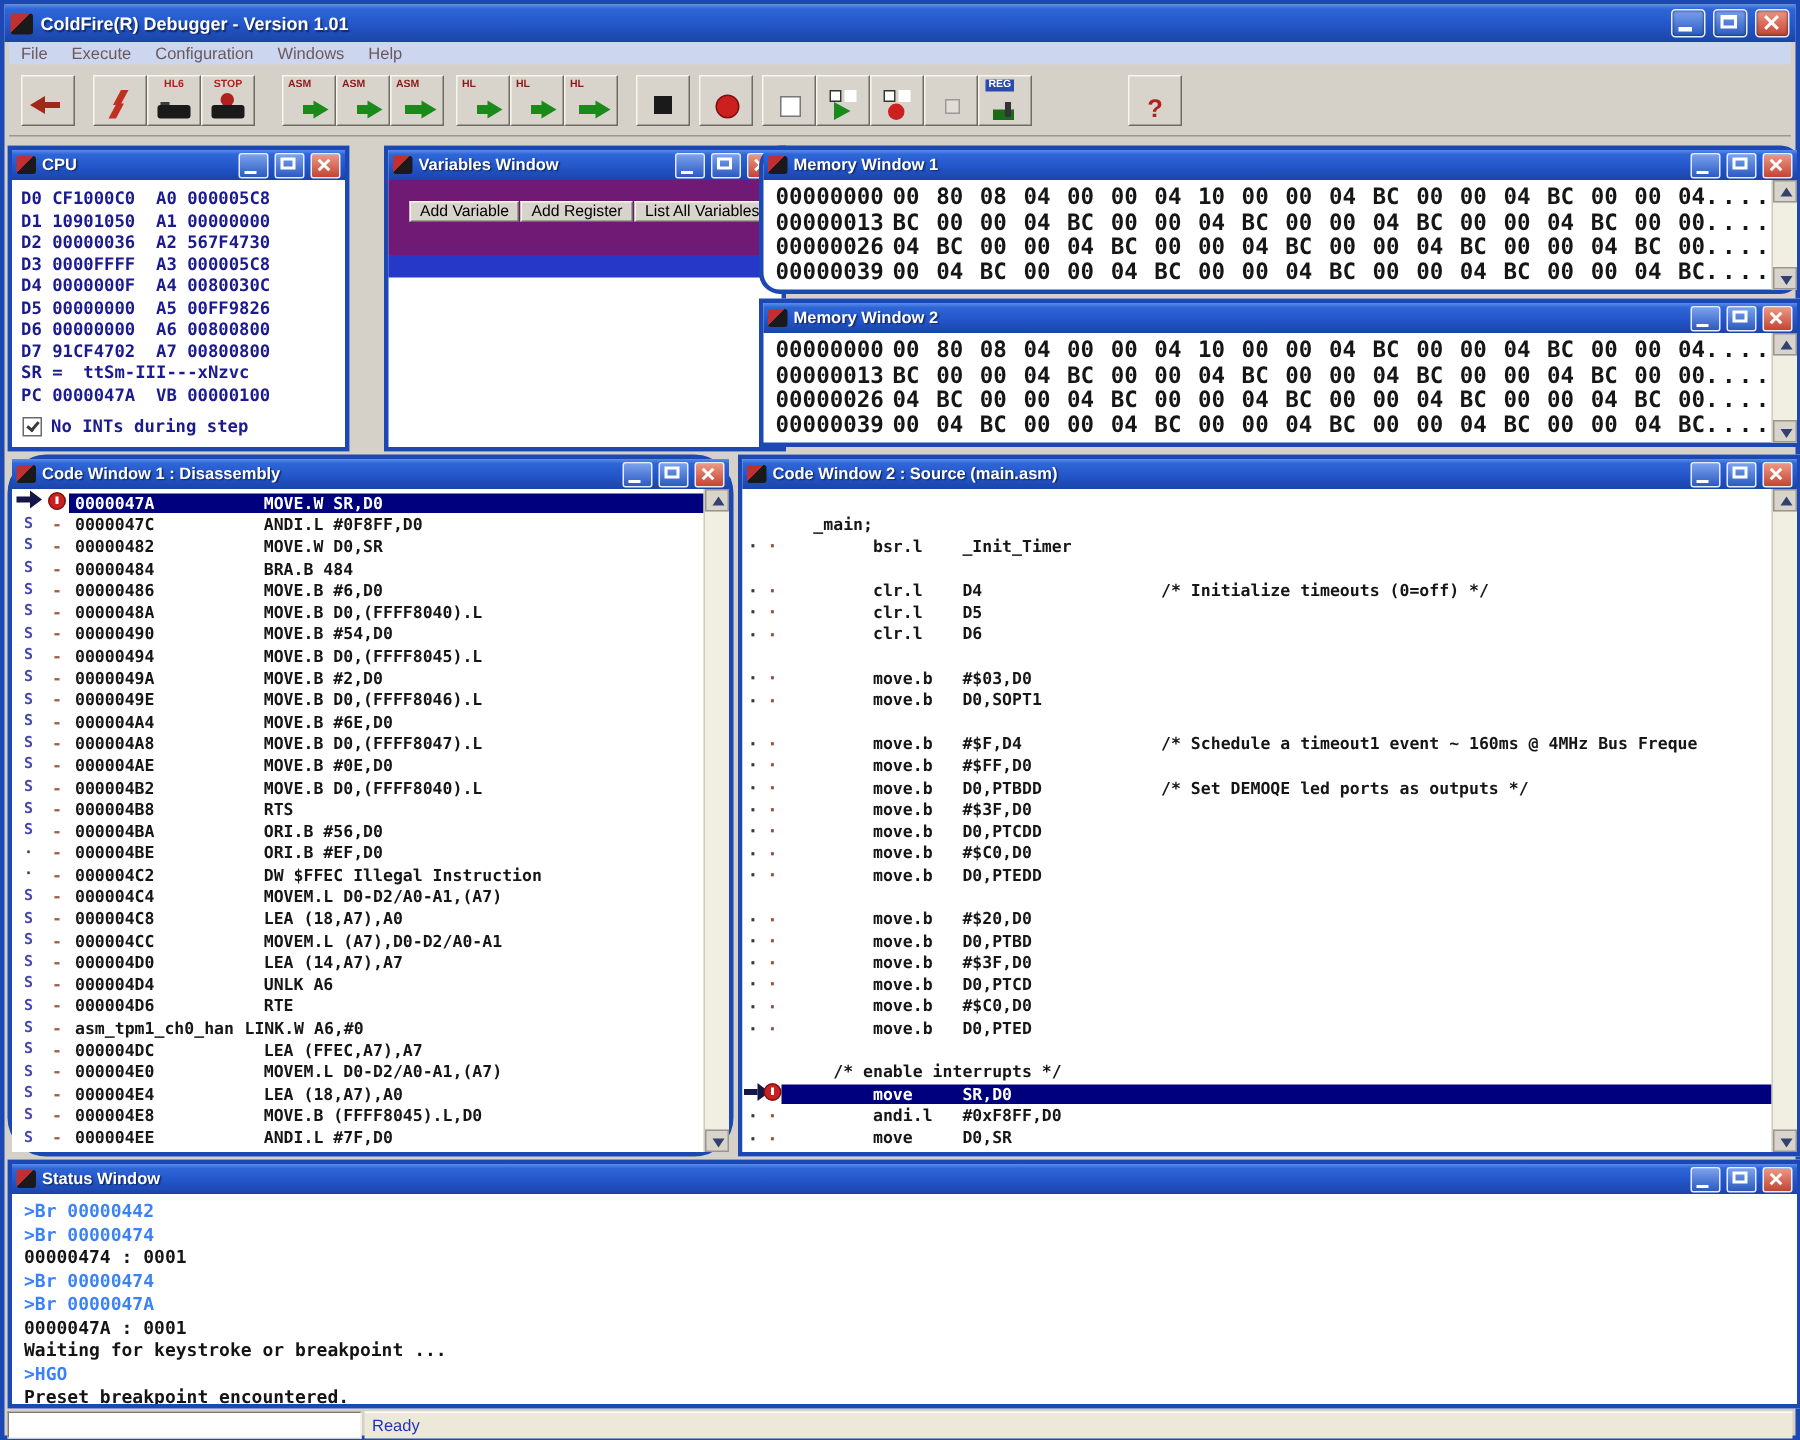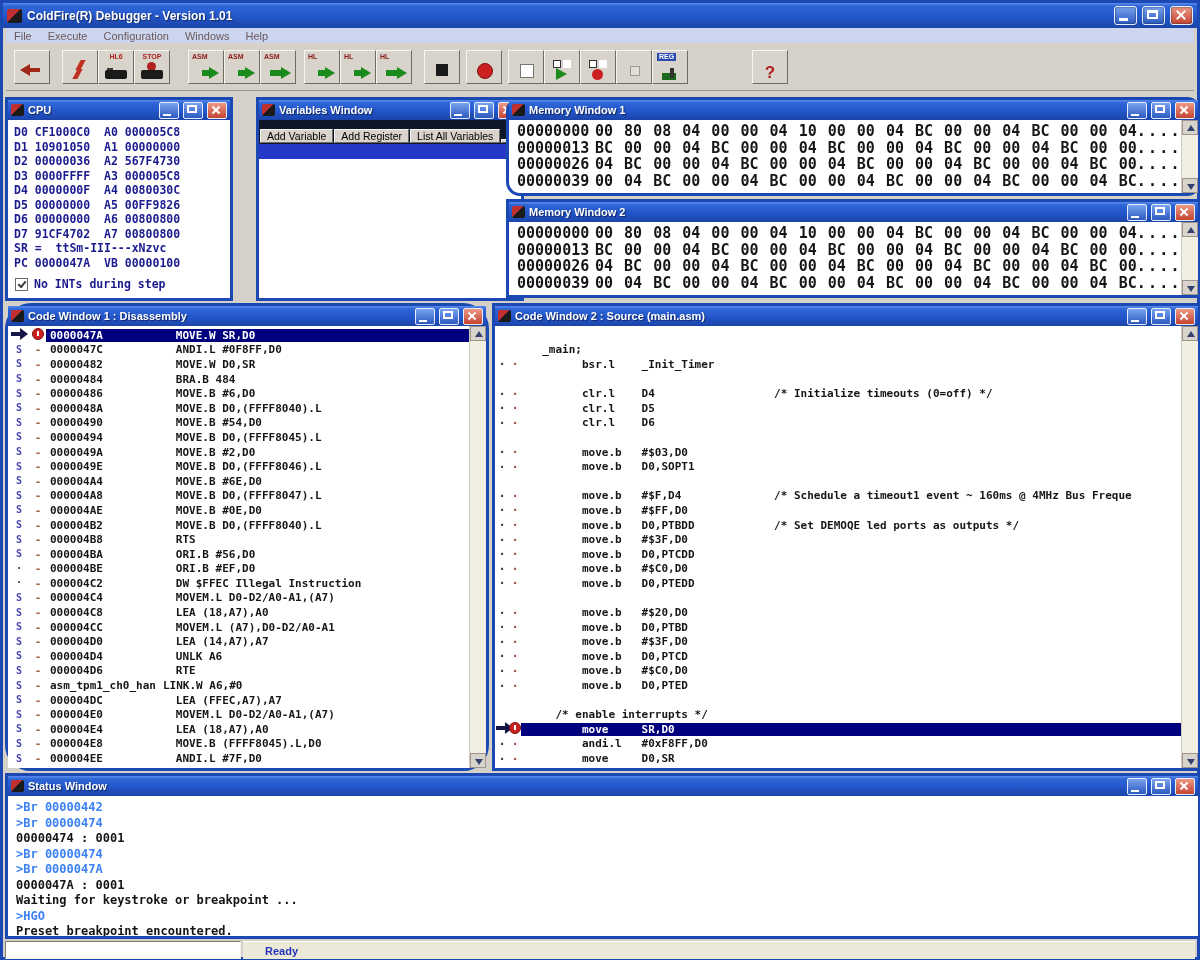--- a/index.html
+++ b/index.html
@@ -96,21 +96,21 @@
 
   
   .cpu-body{padding:5px 6px 0 6px;}
   .cpu-line{font-family:"DejaVu Sans Mono",monospace;font-weight:bold;font-size:11.5px;line-height:14.5px;color:#1b1b8f;white-space:pre;}
   .cpu-check{display:flex;align-items:center;gap:6px;margin-top:7px;padding-left:1px;}
   .cb{width:11px;height:11px;background:#fff;border:1px solid #6a6a6a;position:relative;flex:0 0 auto;}
   .cb::after{content:"";position:absolute;left:2px;top:2px;width:6px;height:3px;border-left:2px solid #3a3a3a;border-bottom:2px solid #3a3a3a;transform:rotate(-50deg);}
   .cbl{font-family:"DejaVu Sans Mono",monospace;font-weight:bold;font-size:11.5px;color:#1b1b8f;}
 
   
-  .var-tools{height:22px;background:#0f172a;display:flex;align-items:flex-end;gap:1px;padding:1px;}
+  .var-tools{height:22px;background:#701a75;display:flex;align-items:flex-start;gap:1px;padding:14px;}
   .vbtn{font-size:10.5px;font-family:"Liberation Sans",sans-serif;padding:0 6px;background:#d8d4cb;
     border:1px solid;border-color:#f7f5ef #6f6b63 #6f6b63 #f7f5ef;white-space:nowrap;}
   .vdd{width:18px;background:#d8d4cb;border:1px solid;border-color:#f7f5ef #6f6b63 #6f6b63 #f7f5ef;position:relative;}
   .vdd::after{content:"";position:absolute;left:4px;top:8px;border-top:5px solid #222;border-left:4px solid transparent;border-right:4px solid transparent;}
   .var-sel{height:15px;background:#2638c8;}
 
   
   .mem-body{position:relative;padding:3px 0 0 8px;height:calc(100% - 23px);overflow:hidden;}
   .mem-row{display:flex;font-family:"DejaVu Sans Mono",monospace;font-weight:bold;font-size:15px;line-height:16.5px;color:#161616;white-space:pre;}
   .m-addr{width:78px;flex:0 0 auto;}
@@ -141,21 +141,21 @@
   .st-body{padding:4px 8px;overflow:hidden;height:calc(100% - 28px);}
   .st-line{font-family:"DejaVu Sans Mono",monospace;font-weight:bold;font-size:12px;line-height:15.5px;white-space:pre;}
   .st-blue{color:#3b82f6;}
   .st-black{color:#141414;}
 
   
   .cmdbox{position:absolute;left:2px;top:938px;width:236px;height:18px;background:#fff;
     border:1px solid;border-color:#7f7b73 #f4f2ec #f4f2ec #7f7b73;box-sizing:border-box;font-size:11px;padding:0 3px;font-family:"DejaVu Sans Mono",monospace;}
   .readybar{position:absolute;left:240px;top:938px;right:2px;height:18px;background:#ece9d8;
     border-top:1px solid #fff;display:flex;align-items:center;box-sizing:border-box;}
-  .ready{color:#2233bb;font-size:11px;font-weight:bold;padding-left:22px;}
+  .ready{color:#2233bb;font-size:11px;font-weight:normal;padding-left:5px;}
 </style>
 </head>
 <body>
 
 <div class="desk">
 
   <div class="mainbar">
     <span class="appico"></span>
     <span class="ttl">ColdFire(R) Debugger - Version 1.01</span>
     <span class="cap min"></span>

